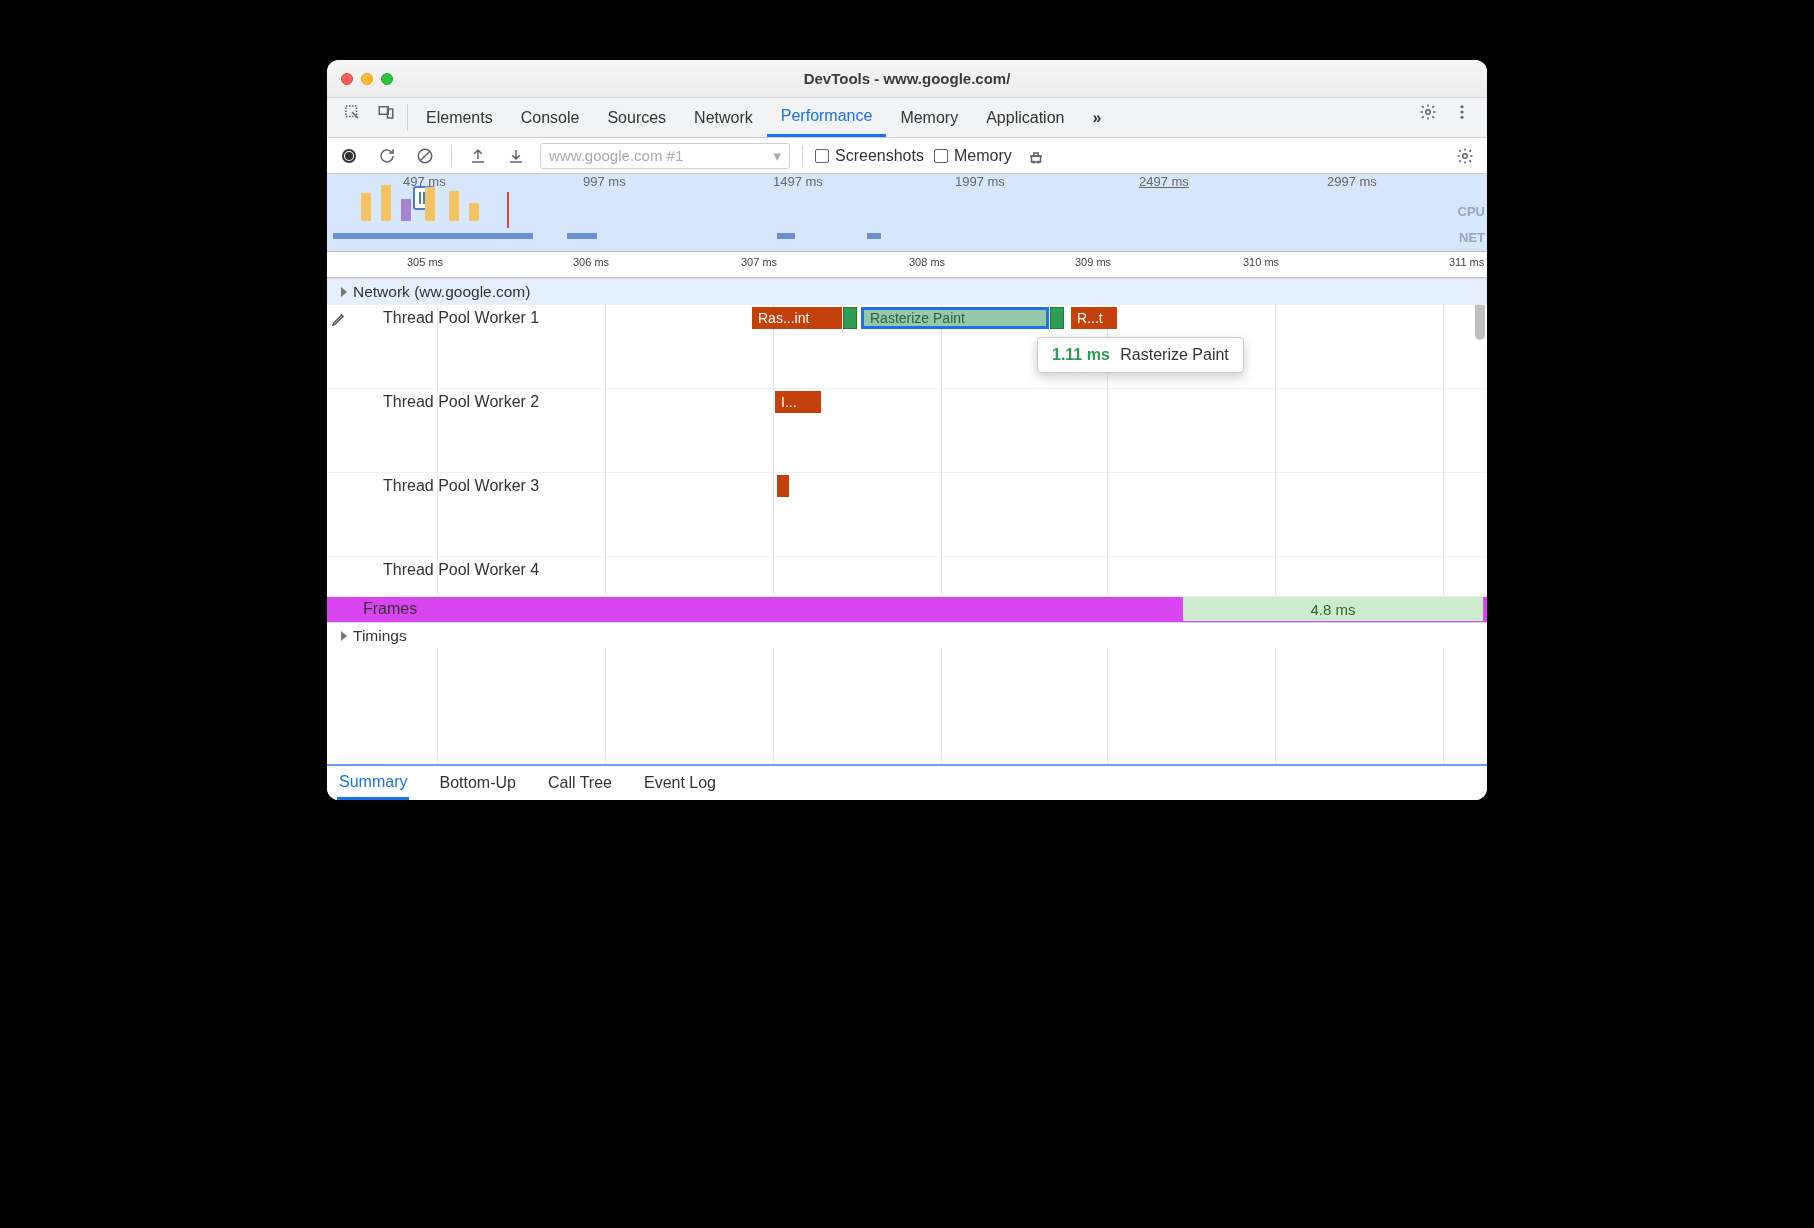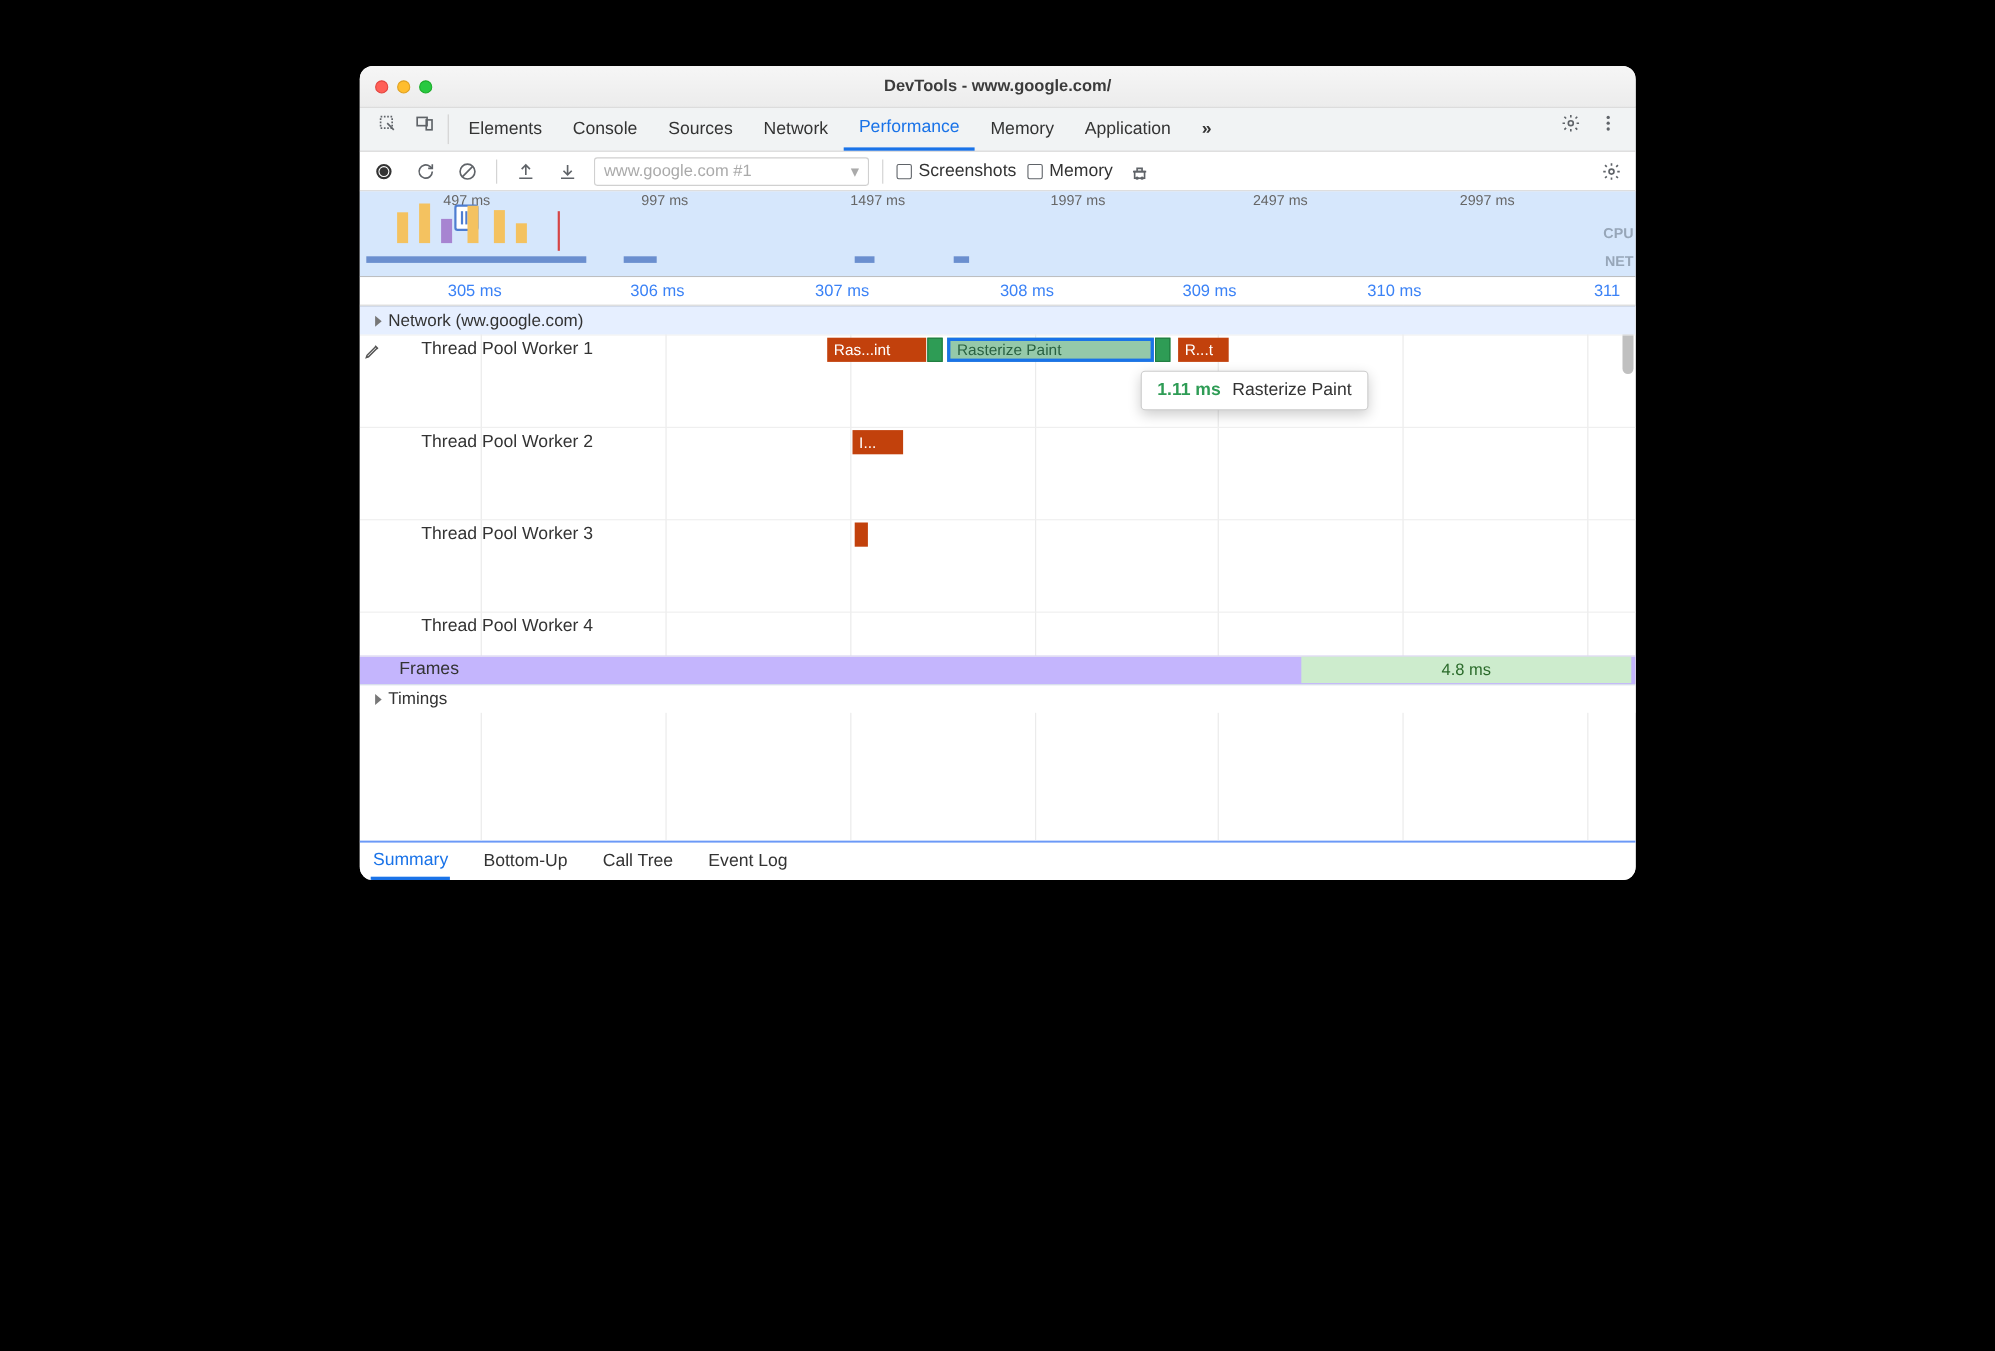--- a/index.html
+++ b/index.html
@@ -93,22 +93,22 @@
   }
   .ov-lbl { position:absolute; font-size:13px; color:#666;}
   .ov-handle { position:absolute; top:12px; width:22px; height:24px; background:#fff; border:2px solid #4d7dd1; border-radius:3px; display:flex; align-items:center; justify-content:center; gap:2px;}
   .ov-handle span{width:2px;height:12px;background:#4d7dd1;}
   .ov-side { position:absolute; right:2px; font-size:13px; font-weight:600; color:#97a6b8;}
   .ruler {
     height:26px;
     background:#fff;
     border-bottom:1px solid #ccc;
     position:relative;
-    font-size:15px;
-    color:#3b82f6;
+    font-size:11px;
+    color:#404040;
   }
   .ruler span{position:absolute; top:4px;}
   .flame-area {
     flex:1;
     position:relative;
     overflow:hidden;
     font-size:16px;
     color:#333;
     background:#fff;
   }
@@ -280,21 +280,21 @@
           <path d="M12 2v3M12 19v3M4.2 4.2l2.1 2.1M17.7 17.7l2.1 2.1M2 12h3M19 12h3M4.2 19.8l2.1-2.1M17.7 6.3l2.1-2.1"></path>
         </svg>
     </div>
   </div>
 
   <div class="overview">
     <span class="ov-lbl" style="left:76px;">497 ms</span>
     <span class="ov-lbl" style="left:256px;">997 ms</span>
     <span class="ov-lbl" style="left:446px;">1497 ms</span>
     <span class="ov-lbl" style="left:628px;">1997 ms</span>
-    <span class="ov-lbl" style="left:812px;">2497 ms</span>
+    <span class="ov-lbl" style="left:812px;text-decoration:underline;">2497 ms</span>
     <span class="ov-lbl" style="left:1000px;">2997 ms</span>
     <div class="ov-handle" style="left:86px;">
         <span></span>
         <span></span>
         <span></span>
       </div>
     <div style="position:absolute;left:14px;top:26px;bottom:30px;width:160px;">
       <div style="position:absolute;bottom:0;left:20px;width:10px;height:28px;background:#f4c260;"></div>
       <div style="position:absolute;bottom:0;left:40px;width:10px;height:36px;background:#f4c260;"></div>
       <div style="position:absolute;bottom:0;left:60px;width:10px;height:22px;background:#a784d1;"></div>
@@ -366,21 +366,21 @@
 
     <div class="row">
       <span class="row-label">Thread Pool Worker 3</span>
       <div class="task-block" style="left:450px;width:6px;"></div>
     </div>
 
     <div class="row" style="height:40px;">
       <span class="row-label">Thread Pool Worker 4</span>
     </div>
 
-    <div class="row short" style="background:#c4b5fd;">
+    <div class="row short" style="background:#d946ef;">
       <span style="position:absolute;left:36px;top:3px;">Frames</span>
       <div class="frames-row" style="left:856px;width:300px;text-align:right;">
         <span>4.8 ms</span>
       </div>
     </div>
 
     <div class="section-header plain" style="background:#fff;">
       <span class="disclosure"></span>
       <span>Timings</span>
     </div>

